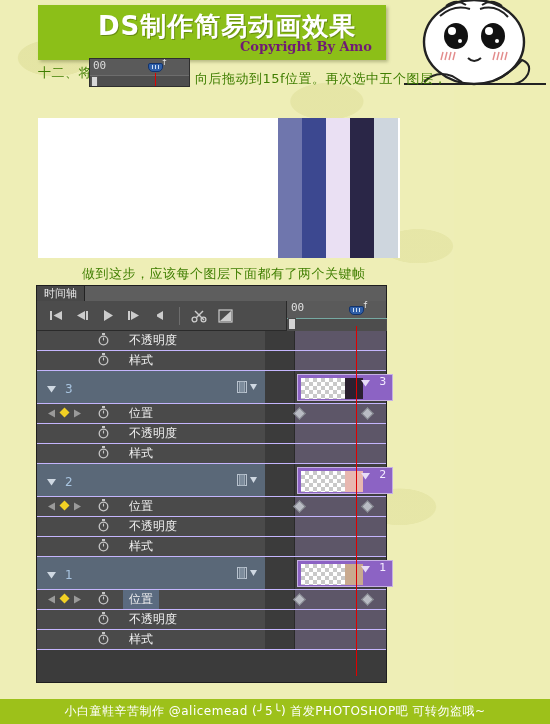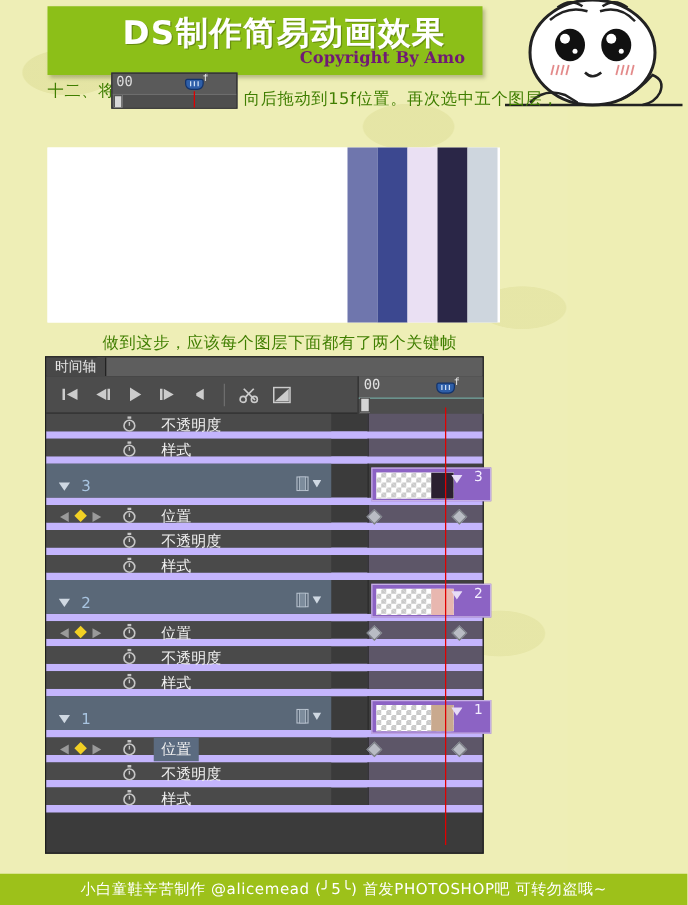--- a/index.html
+++ b/index.html
@@ -150,21 +150,21 @@
   #tl-ruler .ruler-track {
     position: absolute; left: 0; top: 17px; width: 100px; height: 13px;
     background: #4d4d4d; border-top: 1px solid #76a9a2;
   }
   #tl-ruler .ruler-handle {
     position: absolute; left: 1px; top: 17px; width: 8px; height: 12px;
     background: #d4d4d4; border: 1px solid #4a4a4a;
   }
 
   
-  .tlrow { position: relative; height: 20px; display: flex; border-bottom: 6px solid #c4b5fd; gap: 29px; }
+  .tlrow { position: relative; height: 20px; display: flex; border-bottom: 1px solid #c4b5fd; gap: 29px; }
   .tlrow.layerhdr { height: 33px; }
   .row-left  { width: 249px; position: relative; display: flex; align-items: center; }
   .row-right { width: 100px; position: relative; border-left: 1px solid #2a2a2a; }
 
   .prop-row .row-left  { background: #4a4a4a; }
   .prop-row .row-right { background: #5d5668; }
   .prop-row.selected .prop-label { background: #5b6b80; }
   .layerhdr .row-left  { background: #5a6878; }
   .layerhdr .row-right { background: #3f3f3f; }
 

